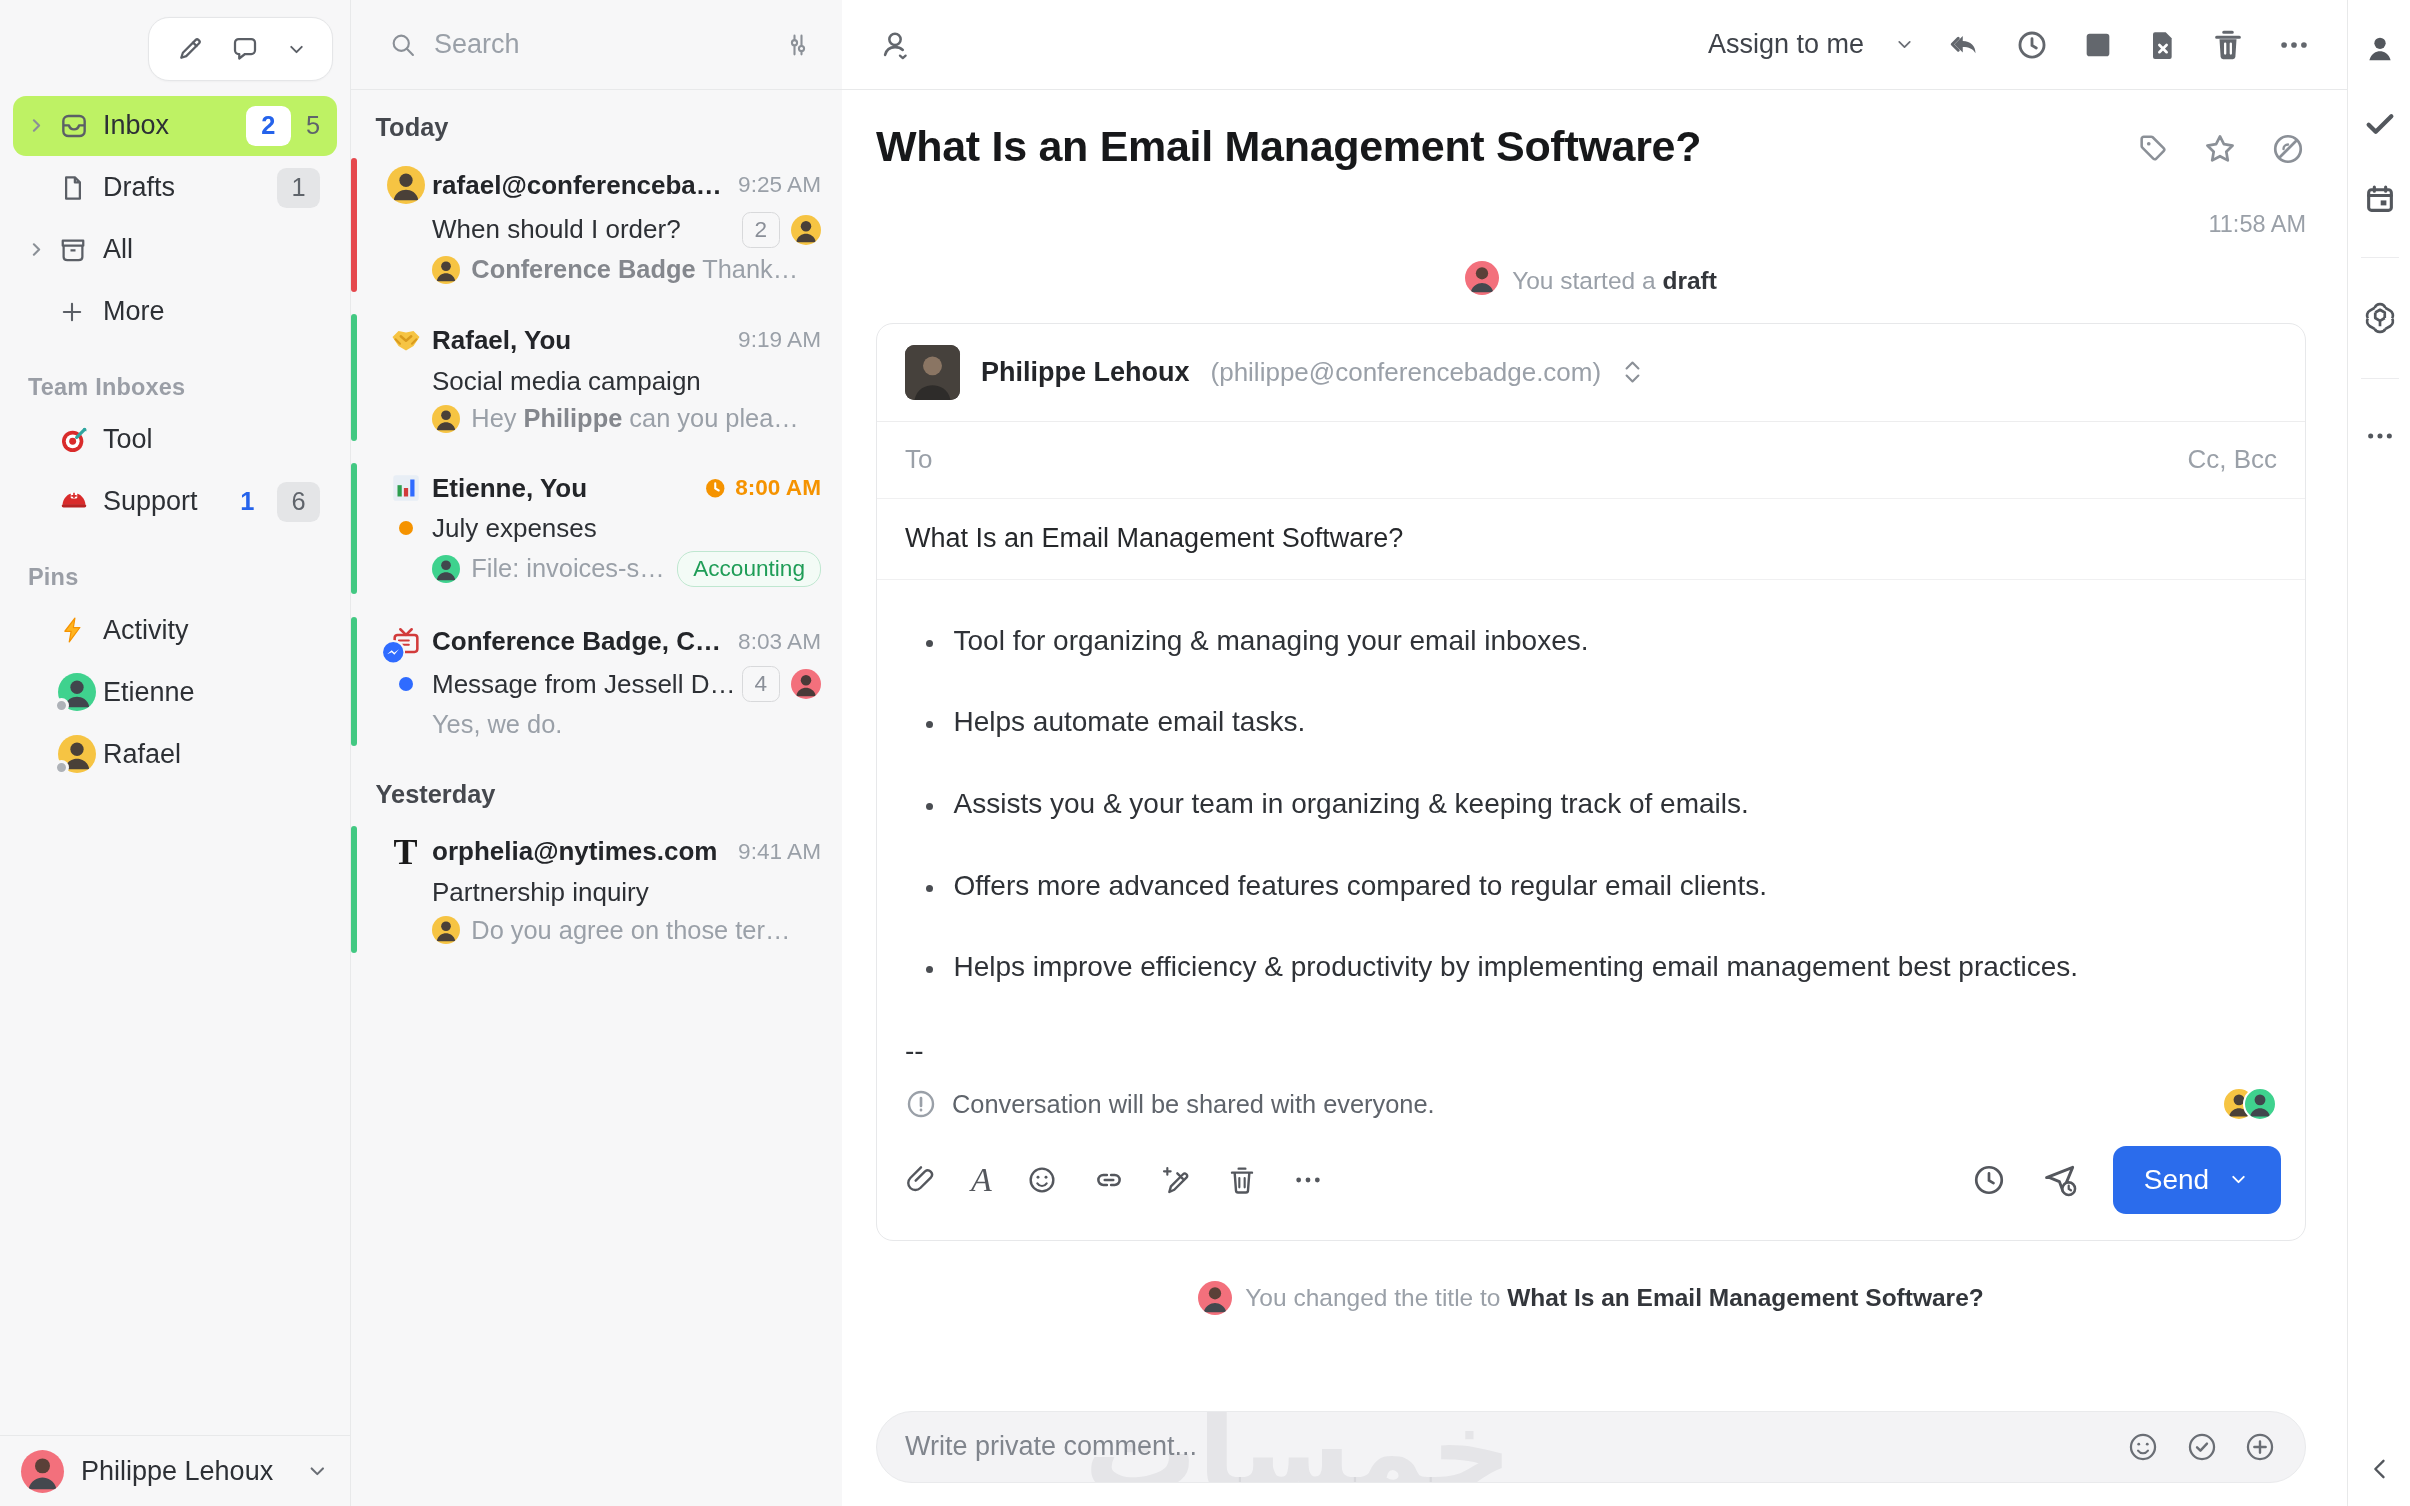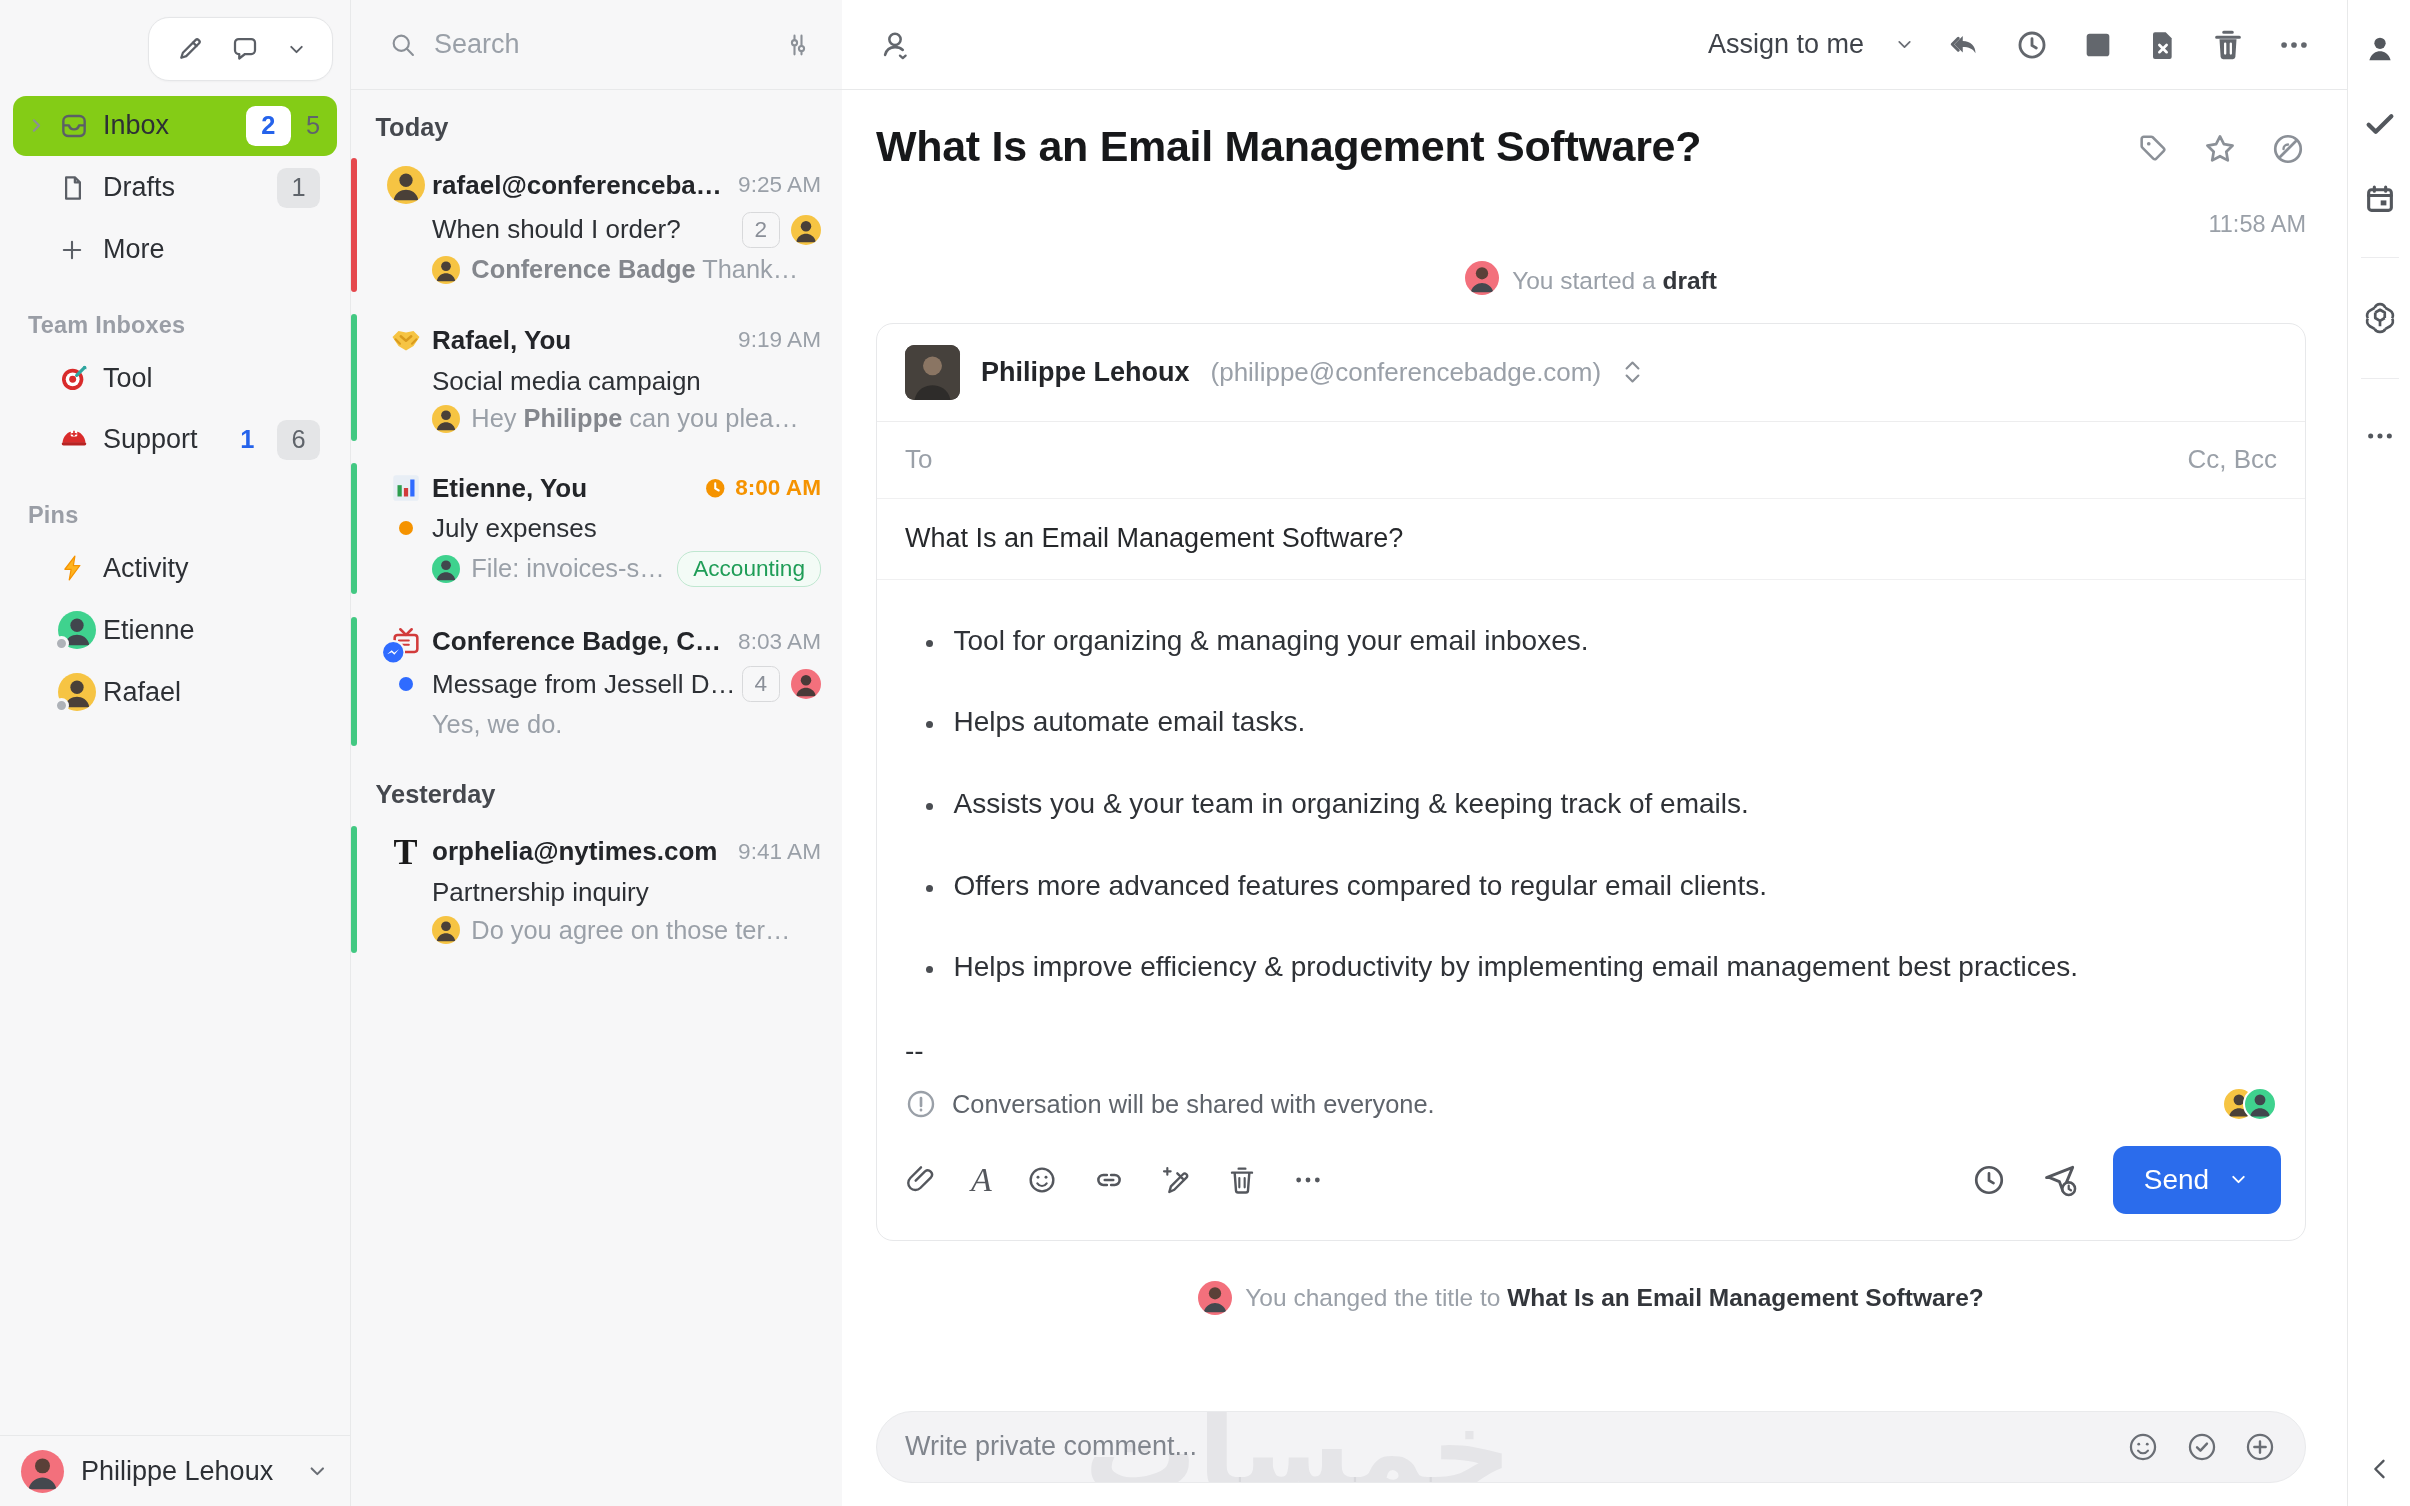--- a/index.html
+++ b/index.html
@@ -4,21 +4,21 @@
 <style>
   * { margin:0; padding:0; box-sizing:border-box; }
   html,body { width:2411px; height:1507px; font-family:"Liberation Sans","DejaVu Sans",sans-serif; color:#26282b; background:#fff; overflow:hidden; }
   .app { display:flex; width:2411px; height:1507px; }
 
   
   .sidebar { width:350px; background:#f7f7f8; display:flex; flex-direction:column; flex-shrink:0; }
   .compose-pill { margin:17px 17px 13px auto; width:185px; height:64px; background:#fff; border:1.9px solid #e5e6e8; border-radius:21px; display:flex; align-items:center; justify-content:space-evenly; box-shadow:0 0.9px 1.9px rgba(0,0,0,.03); }
   .compose-pill .icn { color:#5b5f66; }
   .srow { display:flex; align-items:center; height:60px; margin:1.9px 13px; padding:0 17px 0 13px; border-radius:13px; font-size:27px; color:#2d3035; }
-  .srow.sel { background:#84cc16; }
+  .srow.sel { background:#bef264; }
   .srow .chev { width:32px; color:#8b9097; flex-shrink:0; display:flex; align-items:center; }
   .srow .sic { width:45px; flex-shrink:0; display:flex; align-items:center; color:#5b5f66; }
   .srow .lbl { flex:1; white-space:nowrap; overflow:hidden; }
   .badge-blue { color:#2563eb; font-weight:700; font-size:25.4px; }
   .pill-white { background:#fff; border-radius:9.4px; min-width:45px; height:40px; display:flex; align-items:center; justify-content:center; margin-right:15px; }
   .count-grey { color:#5f646b; font-size:25.4px; }
   .pill-grey { background:#e4e5e7; border-radius:9.4px; min-width:43px; height:40px; display:flex; align-items:center; justify-content:center; color:#5f646b; font-size:25.4px; }
   .sec-title { margin:32px 0 9.4px 28px; font-size:23.5px; font-weight:700; color:#9a9ea6; letter-spacing:0.2px; }
   .av { border-radius:50%; background:#ccc; position:relative; flex-shrink:0; overflow:visible; }
   .av svg { position:absolute; inset:0; border-radius:50%; }
@@ -157,20 +157,33 @@
         <span class="sic">
             <svg width="30" height="30" viewBox="0 0 24 24">
               <path d="M6.5 3.5h7l4 4v13h-11z M13.5 3.5v4h4" fill="none" stroke="currentColor" stroke-width="1.8" stroke-linejoin="round"></path>
             </svg>
           </span>
         <span class="lbl">Drafts</span>
         <span class="pill-grey">1</span>
       </div>
 
 
+      <div class="srow">
+        <span class="chev">
+            <svg width="21" height="21" viewBox="0 0 24 24">
+              <path d="M9 6l6 6-6 6" fill="none" stroke="currentColor" stroke-width="2.4" stroke-linecap="round" stroke-linejoin="round"></path>
+            </svg>
+          </span>
+        <span class="sic">
+            <svg width="30" height="30" viewBox="0 0 24 24">
+              <path d="M4.5 8.5v9c0 1.6 1.3 2.5 3 2.5h9c1.7 0 3-.9 3-2.5v-9 M3.8 4.5h16.4v4H3.8z M10 12.3h4" fill="none" stroke="currentColor" stroke-width="1.8" stroke-linejoin="round"></path>
+            </svg>
+          </span>
+        <span class="lbl">All</span>
+      </div>
 
       <div class="srow">
         <span class="chev"></span>
         <span class="sic">
             <svg width="28" height="28" viewBox="0 0 24 24">
               <path d="M12 5v14M5 12h14" fill="none" stroke="currentColor" stroke-width="1.8" stroke-linecap="round"></path>
             </svg>
           </span>
         <span class="lbl">More</span>
       </div>

